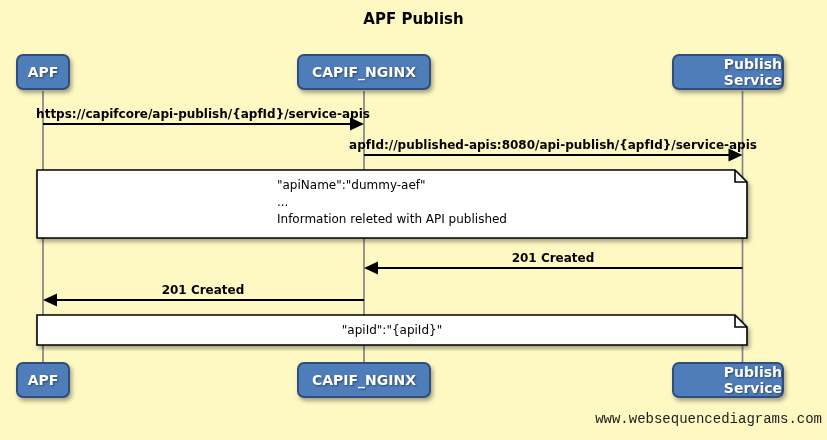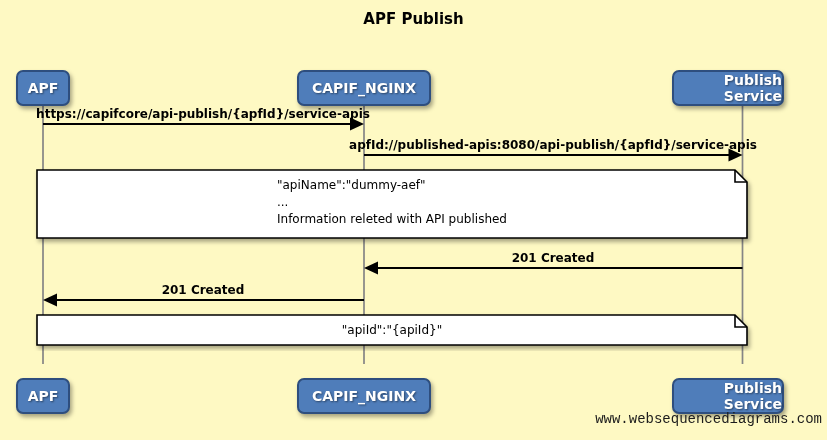--- a/index.html
+++ b/index.html
@@ -34,21 +34,20 @@
     border-radius: 7px;
     box-shadow: 2px 3px 4px rgba(0,0,0,0.35);
     display: flex;
     align-items: center;
     justify-content: center;
     color: #ffffff;
     font-size: 14px;
     font-weight: bold;
     text-shadow: 1px 1px 2px rgba(0,0,0,0.45);
     box-sizing: border-box;
-    margin-top: 16px;
   }
   .actor.top    { top: 54px; }
   .actor.bottom { top: 362px; }
   .actor.apf    { left: 16px;  width: 54px; }
   .actor.nginx  { left: 297px; width: 134px; justify-content: center; }
   .actor.pubsvc { left: 672px; width: 112px; text-align: right; }
   .msg-label {
     position: absolute;
     transform: translateX(-50%);
     font-size: 12px;

